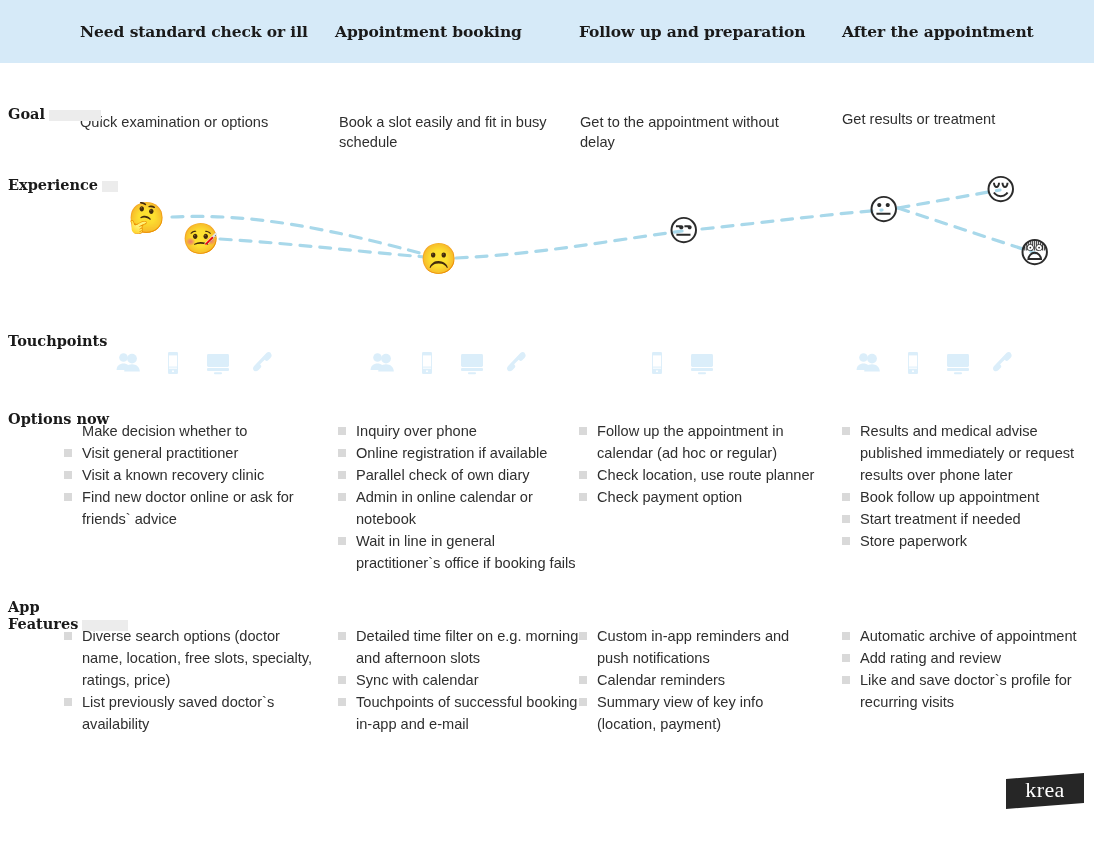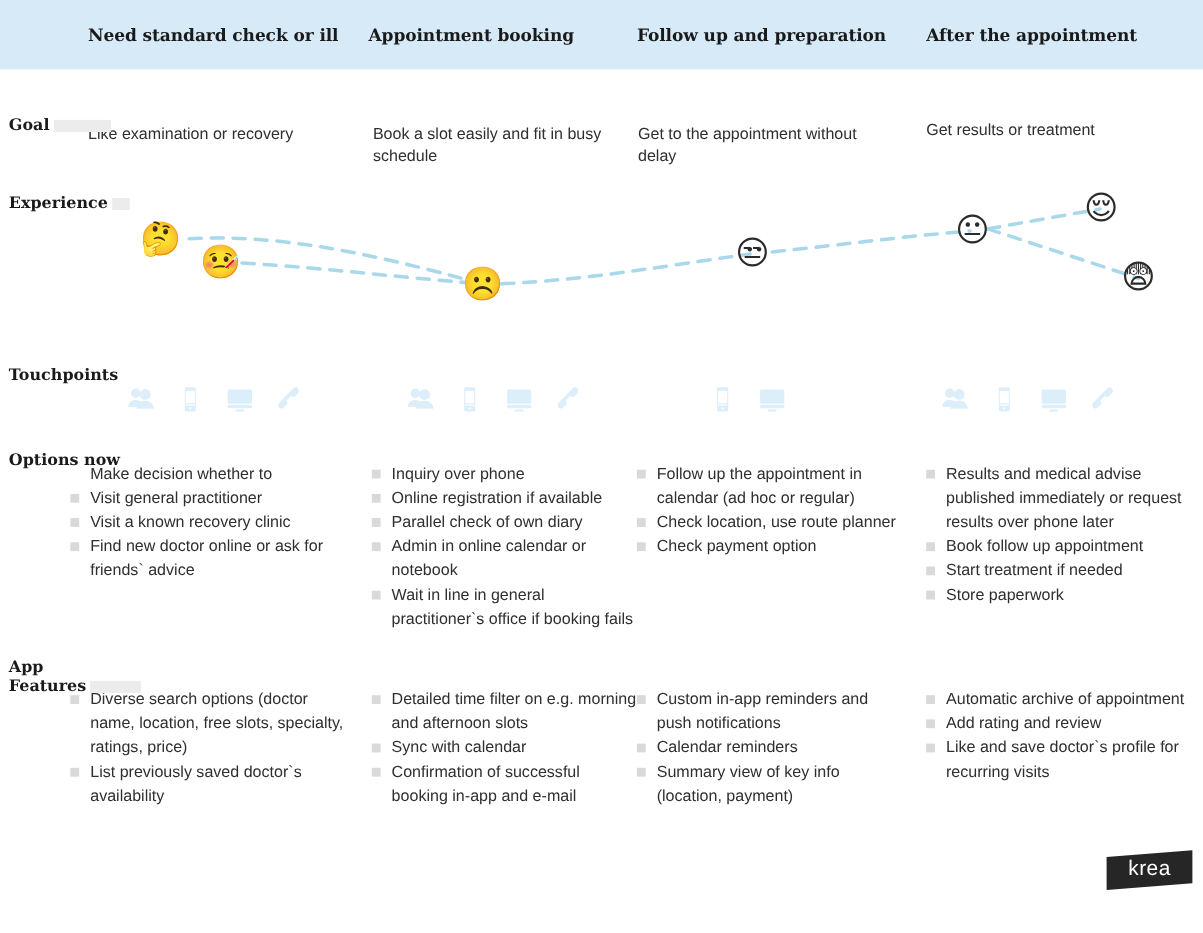--- a/index.html
+++ b/index.html
@@ -113,22 +113,22 @@
     position: absolute;
     inset: 0;
     background: #262626;
     transform: skewY(-4.5deg);
   }
   #krea-logo .word {
     position: absolute;
     inset: 0;
     display: flex; align-items: center; justify-content: center;
     color: #ffffff;
-    font-size: 19px;
-    font-family: Liberation Sans, sans-serif;
+    font-size: 22px;
+    font-family: Liberation Serif, serif;
     letter-spacing: 0.4px;
     padding-bottom: 2px;
   }
 </style>
 </head>
 <body>
 
 <div id="header-band"></div>
 
 <div class="stage-title" style="left:80px;">Need standard check or ill</div>
@@ -150,21 +150,21 @@
 
 <div class="row-label" style="top:393px;">
   <span>Options now</span>
 </div>
 
 <div class="row-label" style="top:581px;">
   <span>App
 Features</span><span class="hl" style="width:46px;margin-left:4px;"></span>
 </div>
 
-<div class="col-text" style="left:80px;  top:112px; width:230px;">Like examination or recovery</div>
+<div class="col-text" style="left:80px;  top:112px; width:230px;">Quick examination or options</div>
 <div class="col-text" style="left:339px; top:112px; width:215px;">Book a slot easily and fit in busy schedule</div>
 <div class="col-text" style="left:580px; top:112px; width:210px;">Get to the appointment without delay</div>
 <div class="col-text" style="left:842px; top:109px; width:225px;">Get results or treatment</div>
 
 <div id="experience-layer">
   <svg id="journey-svg" viewBox="0 0 1094 140" preserveAspectRatio="none">
 
     <path d="M 172 57 C 250 53, 330 68, 438 98" fill="none" stroke="#a8d8ea" stroke-width="3.2" stroke-dasharray="11 9" stroke-linecap="round"></path>
 
     <path d="M 220 79 C 300 84, 360 92, 438 98" fill="none" stroke="#a8d8ea" stroke-width="3.2" stroke-dasharray="11 9" stroke-linecap="round"></path>
@@ -295,21 +295,21 @@
     <div class="bitem"><span class="sq"></span><span>Store paperwork</span></div>
   </div>
 
 <div class="blist" style="left:58px;  top:625px; width:262px;">
     <div class="bitem"><span class="sq"></span><span>Diverse search options (doctor name, location, free slots, specialty, ratings, price)</span></div>
     <div class="bitem"><span class="sq"></span><span>List previously saved doctor`s availability</span></div>
   </div>
 <div class="blist" style="left:332px; top:625px; width:250px;">
     <div class="bitem"><span class="sq"></span><span>Detailed time filter on e.g. morning and afternoon slots</span></div>
     <div class="bitem"><span class="sq"></span><span>Sync with calendar</span></div>
-    <div class="bitem"><span class="sq"></span><span>Confirmation of successful booking in-app and e-mail</span></div>
+    <div class="bitem"><span class="sq"></span><span>Touchpoints of successful booking in-app and e-mail</span></div>
   </div>
 <div class="blist" style="left:573px; top:625px; width:245px;">
     <div class="bitem"><span class="sq"></span><span>Custom in-app reminders and push notifications</span></div>
     <div class="bitem"><span class="sq"></span><span>Calendar reminders</span></div>
     <div class="bitem"><span class="sq"></span><span>Summary view of key info (location, payment)</span></div>
   </div>
 <div class="blist" style="left:836px; top:625px; width:245px;">
     <div class="bitem"><span class="sq"></span><span>Automatic archive of appointment</span></div>
     <div class="bitem"><span class="sq"></span><span>Add rating and review</span></div>
     <div class="bitem"><span class="sq"></span><span>Like and save doctor`s profile for recurring visits</span></div>

